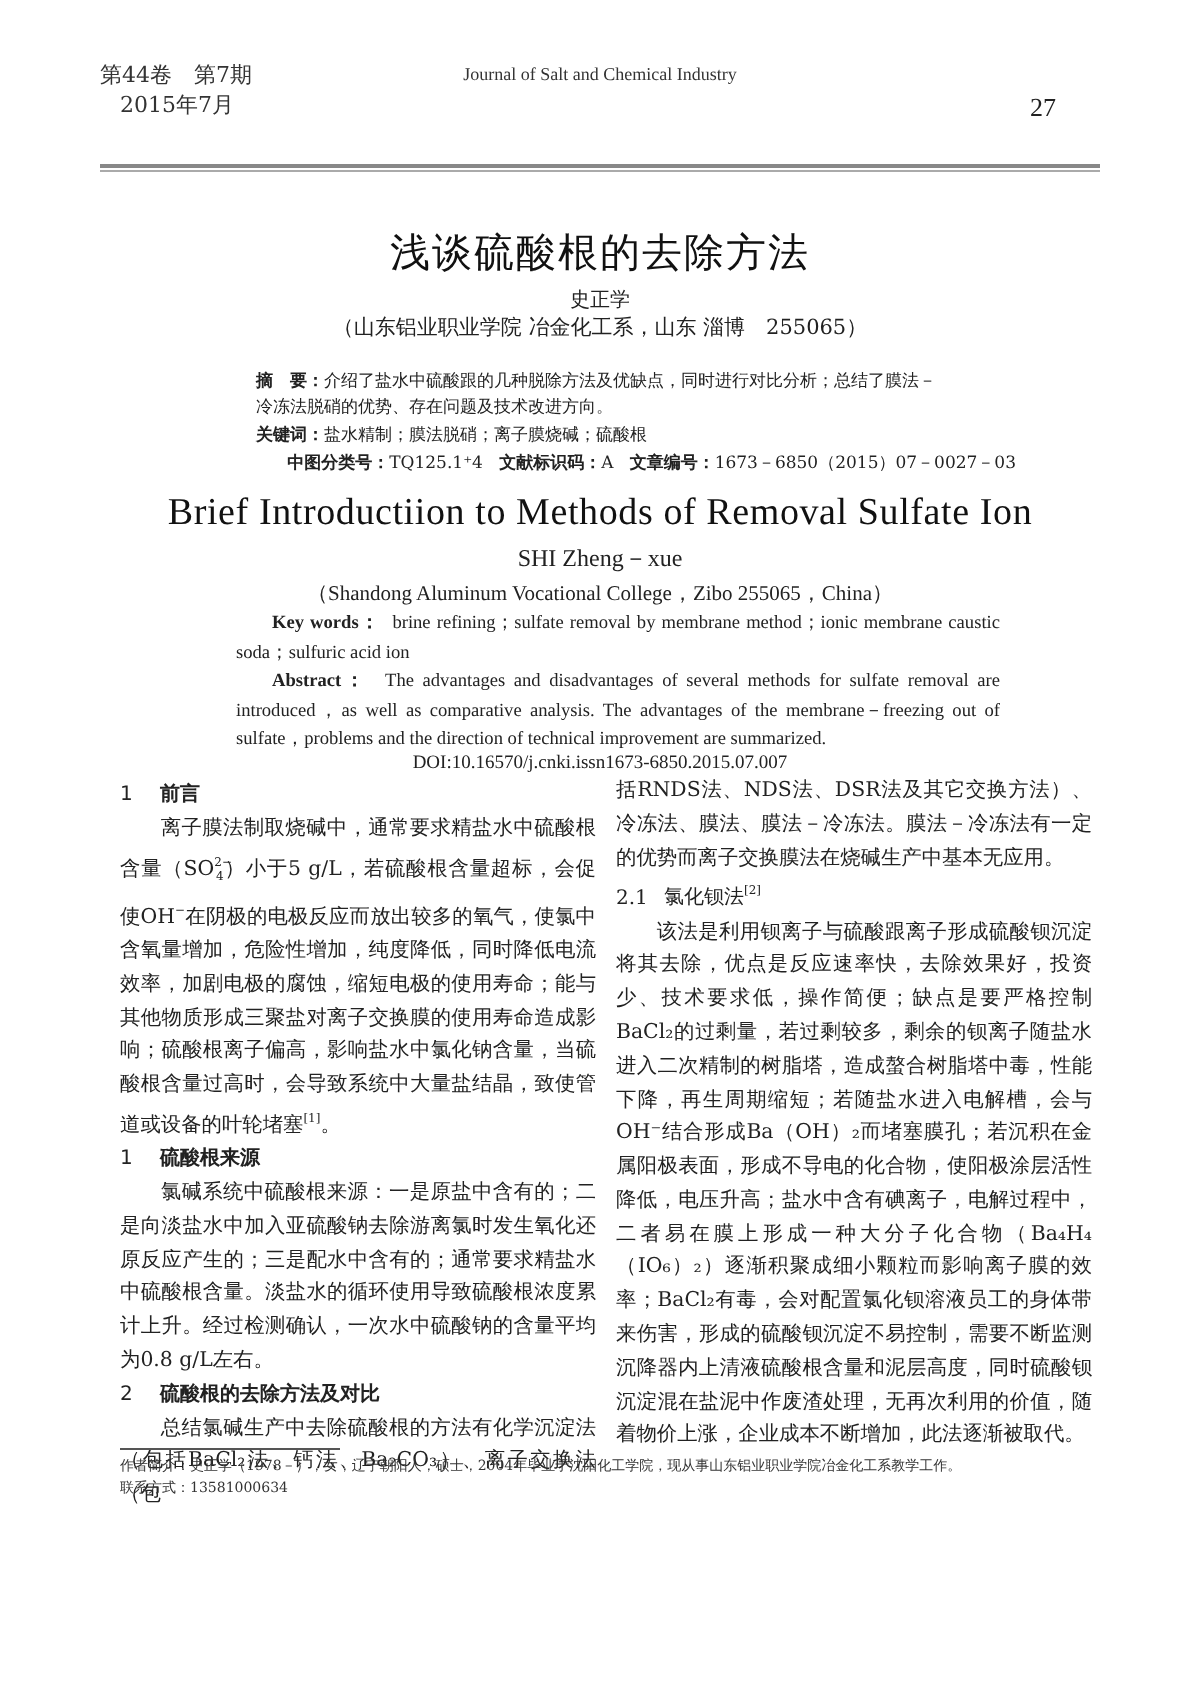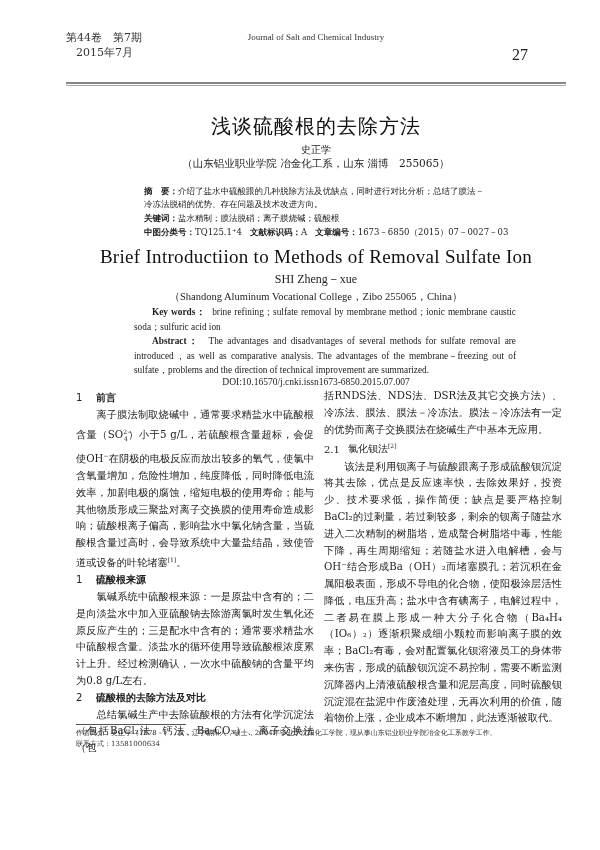--- a/index.html
+++ b/index.html
@@ -1,27 +1,27 @@
 <!DOCTYPE html>
 <html><head>
   <meta charset="utf-8">
   <style>
     html, body { margin: 0; padding: 0; background: #ffffff; }
     body {
       width: 600px; height: 850px; position: relative; overflow: hidden;
       font-family: "DejaVu Serif", "Liberation Serif", serif;
       color: #222;
     }
-    .abs { position: absolute; margin-left: 16px; }
+    .abs { position: absolute; }
     .hdr-left { left: 50px; top: 30px; font-size: 11px; line-height: 15px; color: #333; }
     .hdr-left .l2 { padding-left: 10px; }
     .hdr-center { left: 200px; width: 200px; top: 30px; text-align: center; color: #333; }
     .hdr-center .cn { font-size: 12px; line-height: 15px; }
     .hdr-center .en { font-family: "Liberation Serif", serif; font-size: 9px; line-height: 14px; }
-    .hdr-page { right: 72px; top: 46px; font-size: 16px; font-family: "Liberation Serif", serif; }
+    .hdr-page { right: 72px; top: 46px; font-size: 13px; font-family: "Liberation Serif", serif; }
     .rule { left: 50px; width: 500px; top: 82px; border-top: 2px solid #888; border-bottom: 1px solid #aaa; height: 1px; }
 
     .title { left: 0; width: 600px; top: 113px; text-align: center; font-family: "DejaVu Sans", sans-serif; font-size: 20px; letter-spacing: 1px; color: #111; }
     .author { left: 0; width: 600px; top: 143px; text-align: center; font-size: 10px; }
     .affil { left: 0; width: 600px; top: 157px; text-align: center; font-size: 10.5px; }
 
     .abstract-cn { left: 128px; width: 348px; top: 185px; font-size: 8.5px; line-height: 13px; }
     .b { font-weight: bold; font-family: "DejaVu Sans", sans-serif; }
     .cn-meta { left: 128px; width: 380px; font-size: 8.5px; line-height: 13px; }
 
@@ -63,21 +63,21 @@
 <div class="abs title">浅谈硫酸根的去除方法</div>
 <div class="abs author">史正学</div>
 <div class="abs affil">（山东铝业职业学院 冶金化工系，山东 淄博　255065）</div>
 
 <div class="abs abstract-cn">
   <span class="b">摘　要：</span><span>介绍了盐水中硫酸跟的几种脱除方法及优缺点，同时进行对比分析；总结了膜法－冷冻法脱硝的优势、存在问题及技术改进方向。</span>
 </div>
 <div class="abs cn-meta" style="top:212px;">
   <span class="b">关键词：</span><span>盐水精制；膜法脱硝；离子膜烧碱；硫酸根</span>
 </div>
-<div class="abs cn-meta" style="top:226px;">
+<div class="abs cn-meta" style="top:226px;text-align:right;">
   <span class="b">中图分类号：</span><span>TQ125.1⁺4</span>&nbsp;&nbsp;
   <span class="b">文献标识码：</span><span>A</span>&nbsp;&nbsp;
   <span class="b">文章编号：</span><span>1673－6850（2015）07－0027－03</span>
 </div>
 
 <div class="abs en-title">Brief Introductiion to Methods of Removal Sulfate Ion</div>
 <div class="abs en-author">SHI Zheng－xue</div>
 <div class="abs en-affil">（Shandong Aluminum Vocational College，Zibo 255065，China）</div>
 <div class="abs en-abs">
   <div class="first">

